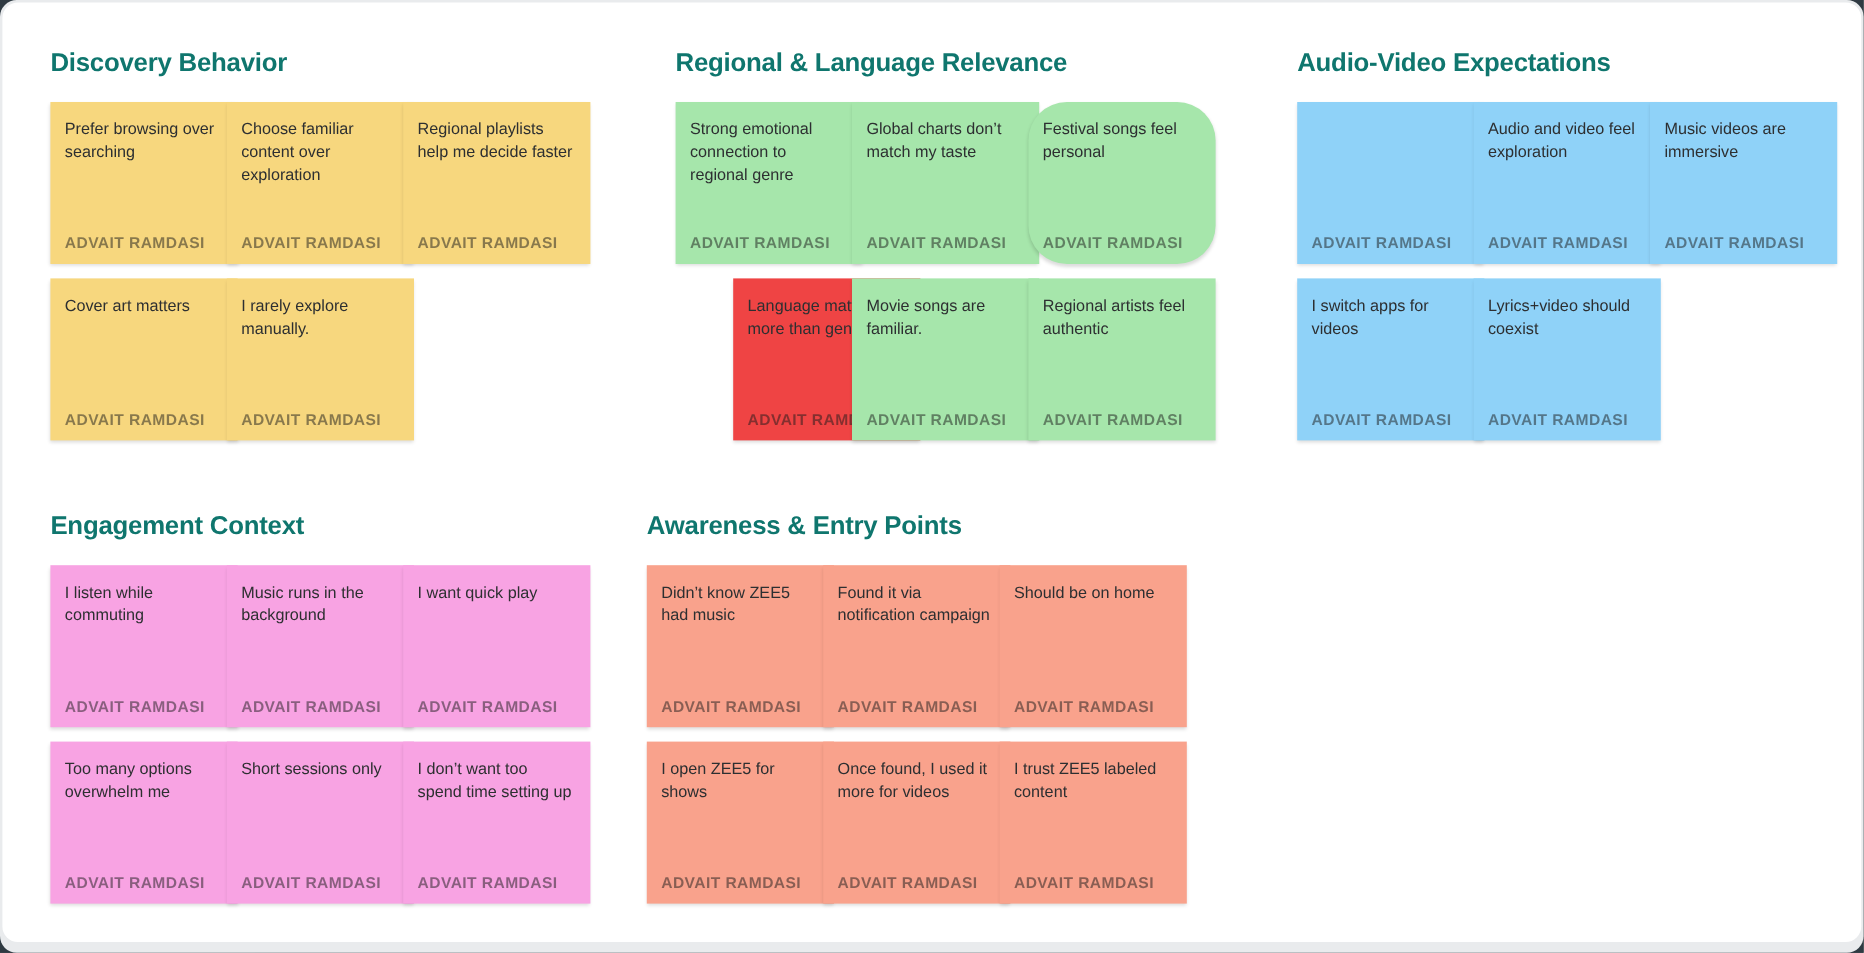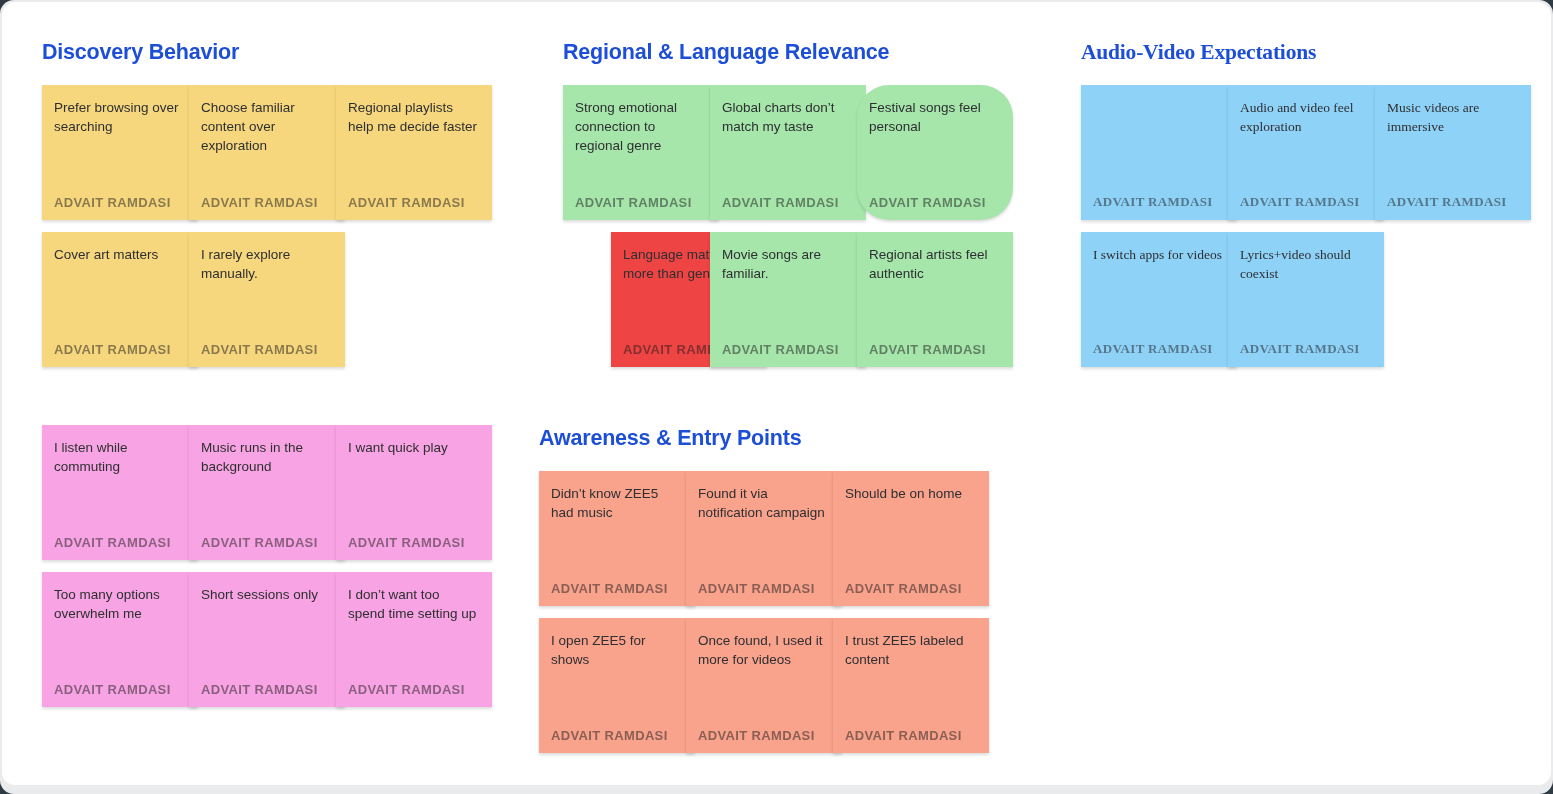--- a/index.html
+++ b/index.html
@@ -19,21 +19,21 @@
     left: 2px; top: 2px; right: 2px; bottom: 9px;
     background: #ffffff;
     border-radius: 13px;
   }
   .group { position: absolute; }
   .group-title {
     font-size: 21.5px;
     font-weight: 700;
     line-height: 26px;
     letter-spacing: -0.2px;
-    color: #1d4ed8;
+    color: #0f766e;
     margin: 0 0 20px 0;
     white-space: nowrap;
   }
   .notes-grid {
     display: grid;
     grid-template-columns: repeat(3, 135px);
     gap: 12px;
   }
   .note {
     position: relative;
@@ -52,21 +52,21 @@
     left: 12px; bottom: 10px;
     font-size: 13px;
     font-weight: 600;
     letter-spacing: 0.35px;
     color: rgba(26, 26, 26, 0.5);
     white-space: nowrap;
   }
   
   .g0 { left: 40px;   top: 37px;  }
   .g1 { left: 561px;  top: 37px;  }
-  .g2 { left: 1079px; top: 37px; font-family: Liberation Serif, serif;  }
+  .g2 { left: 1079px; top: 37px;  }
   .g3 { left: 40px;   top: 423px; }
   .g4 { left: 537px;  top: 423px; }
 </style>
 </head>
 <body>
 
 <div class="frame">
   <div class="canvas">
 
     <section class="group g0">
@@ -144,20 +144,21 @@
             <div class="note-author">ADVAIT RAMDASI</div>
           </div>
           <div class="note" style="background: rgb(143, 210, 248);">
             <div class="note-text">Lyrics+video should coexist</div>
             <div class="note-author">ADVAIT RAMDASI</div>
           </div>
         </div>
     </section>
 
     <section class="group g3">
+      <h2 class="group-title">Engagement Context</h2>
       <div class="notes-grid">
           <div class="note" style="background: rgb(248, 163, 227);">
             <div class="note-text">I listen while commuting</div>
             <div class="note-author">ADVAIT RAMDASI</div>
           </div>
           <div class="note" style="background: rgb(248, 163, 227);">
             <div class="note-text">Music runs in the background</div>
             <div class="note-author">ADVAIT RAMDASI</div>
           </div>
           <div class="note" style="background: rgb(248, 163, 227);">

